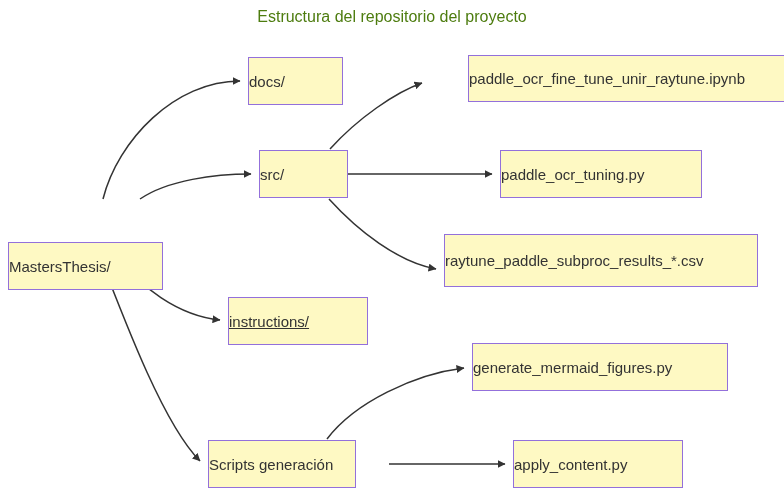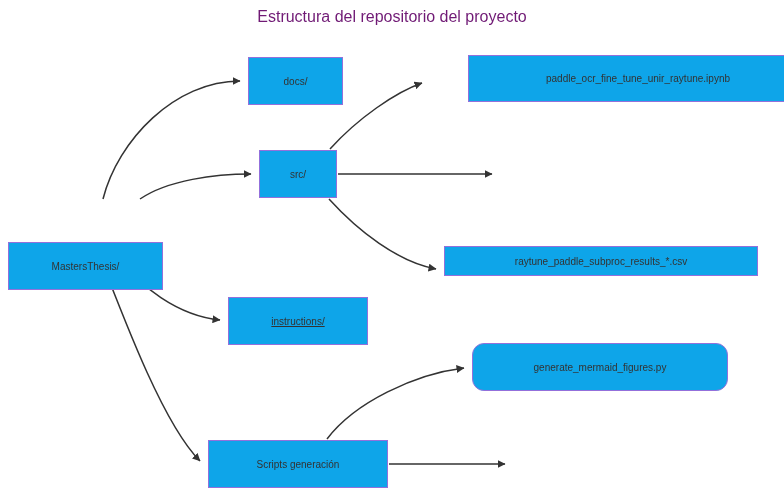--- a/index.html
+++ b/index.html
@@ -12,55 +12,54 @@
     overflow: hidden;
   }
   .diagram-title {
     position: absolute;
     top: 8px;
     left: 0;
     width: 784px;
     text-align: center;
     font-size: 16px;
     font-weight: 400;
-    color: #701a75;
+    color: #4d7c0f;
   }
   .edges-layer {
     position: absolute;
     inset: 0;
     width: 784px;
     height: 503px;
   }
   .edge {
     fill: none;
     stroke: #333333;
     stroke-width: 1.5px;
   }
   .node {
     position: absolute;
     box-sizing: border-box;
-    background: #0ea5e9;
+    background: #fef9c3;
     border: 1px solid #9370DB;
     color: #333333;
-    font-size: 10px;
+    font-size: 15px;
     display: flex;
     align-items: center;
-    justify-content: center;
     text-align: center;
     white-space: nowrap;
   }
   .n-masters      { left: 8px;   top: 200px; width: 155px; height: 48px; margin-top: 42px; }
   .n-docs         { left: 248px; top: 57px;  width: 95px;  height: 48px; }
-  .n-src          { left: 259px; top: 150px; width: 78px;  height: 48px; }
+  .n-src          { left: 259px; top: 150px; width: 89px;  height: 48px; }
   .n-ipynb        { left: 430px; top: 55px;  width: 340px; height: 47px; margin-left: 38px; }
   .n-tuning       { left: 500px; top: 150px; width: 202px; height: 48px; }
-  .n-csv          { left: 444px; top: 246px; width: 314px; height: 30px; }
+  .n-csv          { left: 444px; top: 234px; width: 314px; height: 53px; }
   .n-instructions { left: 228px; top: 297px; width: 140px; height: 48px; text-decoration: underline; }
-  .n-generate     { left: 472px; top: 343px; width: 256px; height: 48px; border-radius: 12px; }
-  .n-scripts      { left: 208px; top: 440px; width: 180px; height: 48px; }
+  .n-generate     { left: 472px; top: 343px; width: 256px; height: 48px; }
+  .n-scripts      { left: 208px; top: 440px; width: 148px; height: 48px; }
   .n-apply        { left: 513px; top: 440px; width: 170px; height: 48px; }
 </style>
 </head>
 <body>
 
 <div class="canvas">
 
   <div class="diagram-title">Estructura del repositorio del proyecto</div>
 
   <svg class="edges-layer" viewBox="0 0 784 503" xmlns="http://www.w3.org/2000/svg">
@@ -85,26 +84,32 @@
   </div>
   <div class="node n-docs">
     <span>docs/</span>
   </div>
   <div class="node n-src">
     <span>src/</span>
   </div>
   <div class="node n-ipynb">
     <span>paddle_ocr_fine_tune_unir_raytune.ipynb</span>
   </div>
+  <div class="node n-tuning">
+    <span>paddle_ocr_tuning.py</span>
+  </div>
   <div class="node n-csv">
     <span>raytune_paddle_subproc_results_*.csv</span>
   </div>
   <div class="node n-instructions">
     <span>instructions/</span>
   </div>
   <div class="node n-generate">
     <span>generate_mermaid_figures.py</span>
   </div>
   <div class="node n-scripts">
     <span>Scripts generación</span>
   </div>
+  <div class="node n-apply">
+    <span>apply_content.py</span>
+  </div>
 
 </div>
 
 </body></html>

